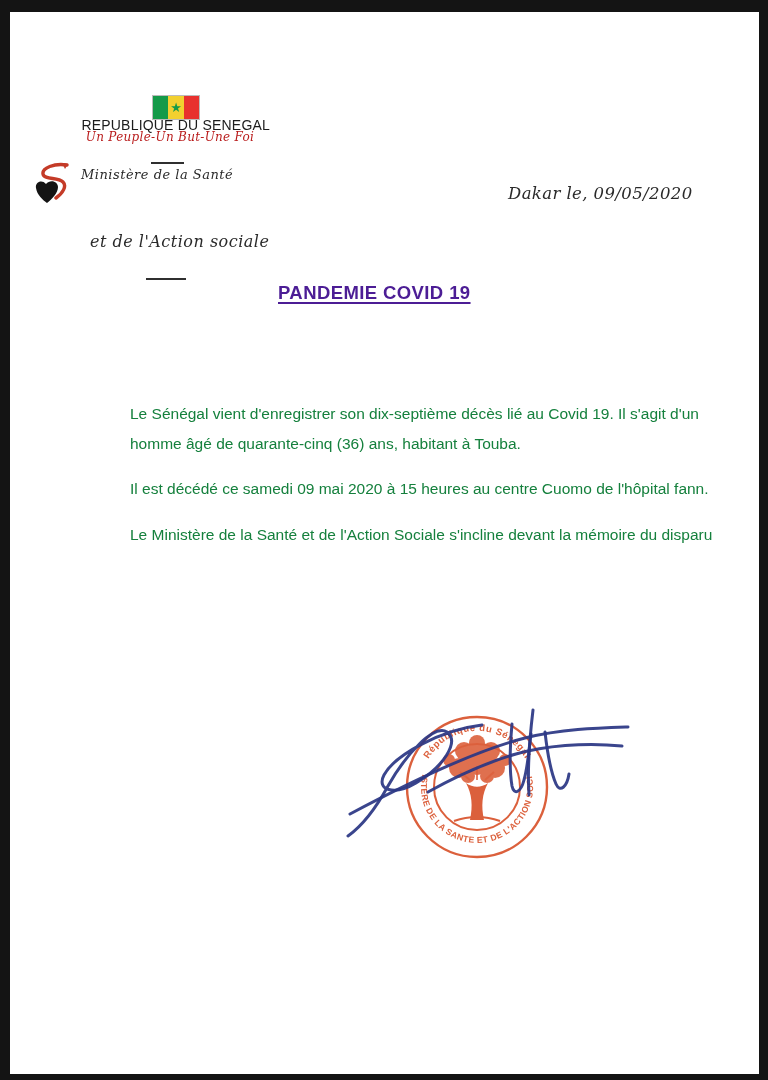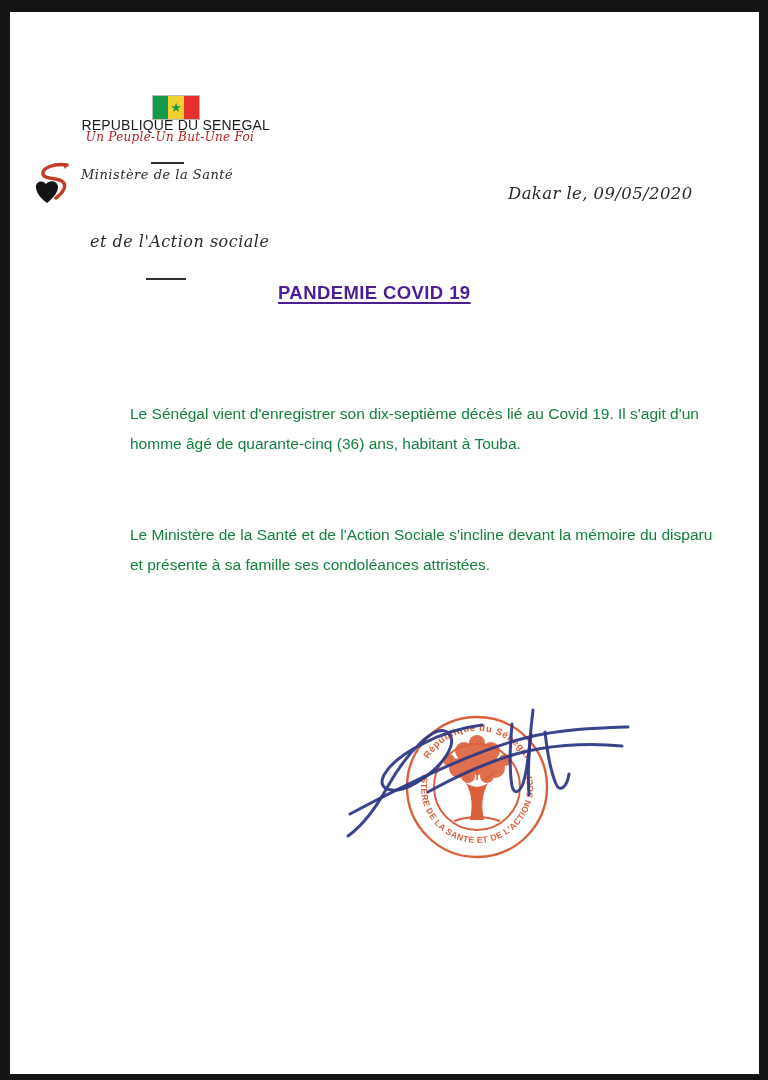--- a/index.html
+++ b/index.html
@@ -98,23 +98,25 @@
   <div class="abs script dateline">Dakar le, 09/05/2020</div>
   <div class="abs script min2">et de l'Action sociale</div>
   <div class="abs divider div2"></div>
 
   <div class="abs doctitle title1">PANDEMIE COVID 19</div>
 
   <div class="abs para p1">
     <div class="pline">Le Sénégal vient d'enregistrer son dix-septième décès lié au Covid 19. Il s'agit d'un</div>
     <div class="pline">homme âgé de quarante-cinq (36) ans, habitant à Touba.</div>
   </div>
+  <div class="abs para p2">
+    <div class="pline">Il est décédé ce samedi 09 mai 2020 à 15 heures au centre Cuomo de l'hôpital fann.</div>
+  </div>
   <div class="abs para p3">
     <div class="pline">Le Ministère de la Santé et de l'Action Sociale s'incline devant la mémoire du disparu</div>
-    <div class="pline">et présente à sa famille ses condoléances attristées.</div>
   </div>
 
   <svg class="abs stampwrap" viewBox="0 0 320 200">
     <defs>
       <path id="arcTop" d="M 86.2 83.3 A 56 56 0 0 1 187.8 83.3"></path>
       <path id="arcBottom" d="M 82.9 92.5 A 56 56 0 1 0 191.1 92.5"></path>
     </defs>
 
     <g class="stampGroup">
       <circle cx="137" cy="107" r="70" class="stampStroke" stroke-width="2.4"></circle>

